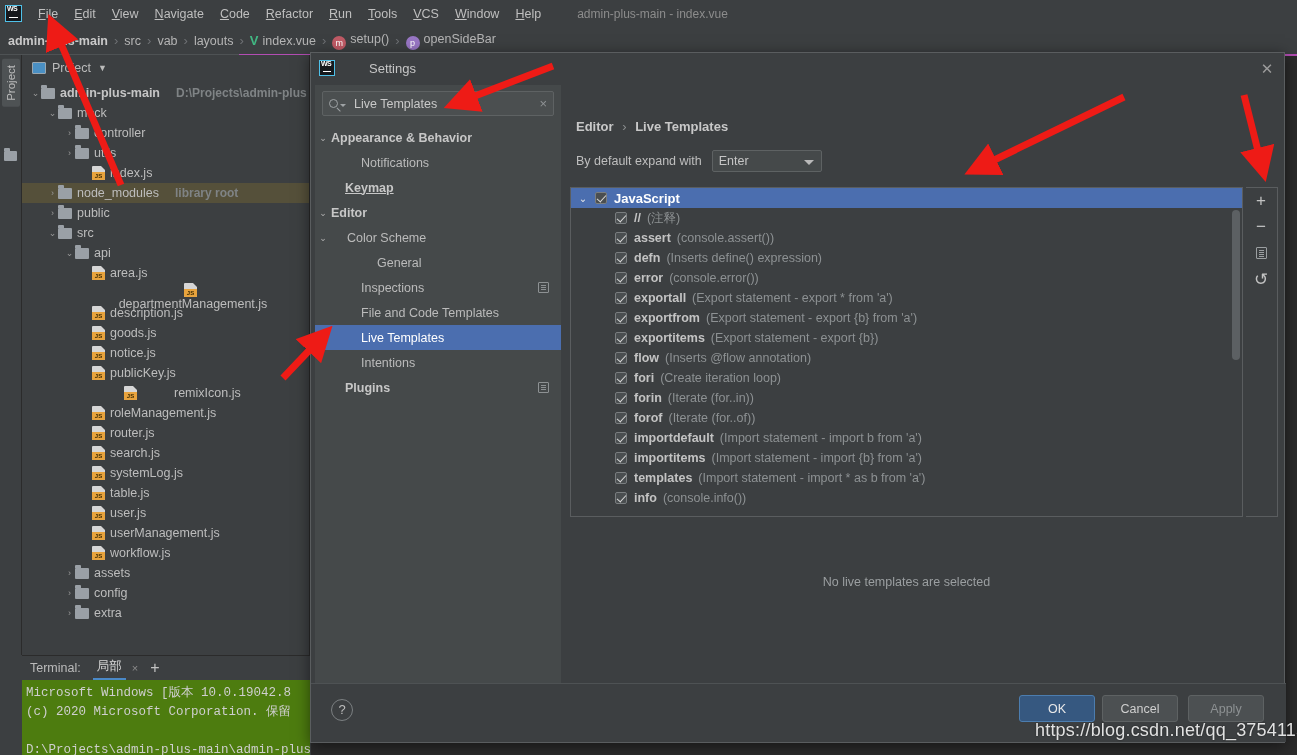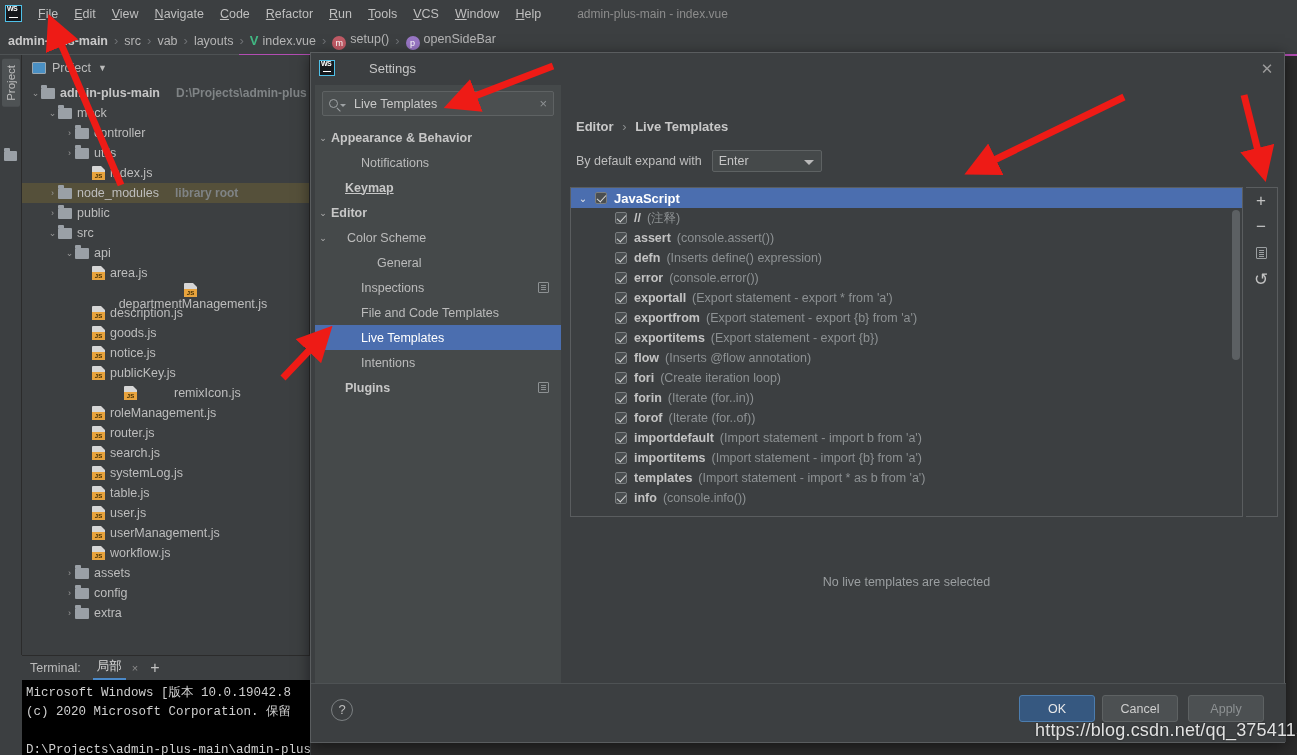--- a/index.html
+++ b/index.html
@@ -129,21 +129,21 @@
     width: 13px; height: 8px; background: #e8a33d; color: #3c2a00;
     font-size: 6px; font-weight: bold; text-align: center; line-height: 8px;
     border-radius: 0 0 1px 1px;
   }
   .tlabel.bold { font-weight: bold; color: #c5c5c5; }
   .tdim { color: #7f8385; margin-left: 16px; font-size: 12px; font-weight: bold; }
 
   
   .terminal {
     position: absolute; left: 22px; top: 655px; width: 288px; height: 100px;
-    background: #000000; border-top: 1px solid #2b2b2b;
+    background: #4d7c0f; border-top: 1px solid #2b2b2b;
   }
   .term-tabs {
     height: 24px; background: #3c3f41; display: flex; align-items: center;
     padding-left: 8px; font-size: 12.5px; color: #bbb;
   }
   .term-tab-active {
     margin-left: 12px; padding: 2px 4px 3px; color: #d8d8d8;
     border-bottom: 2px solid #4a88c7;
   }
   .term-x { margin-left: 6px; color: #8b8b8b; font-size: 11px; }

